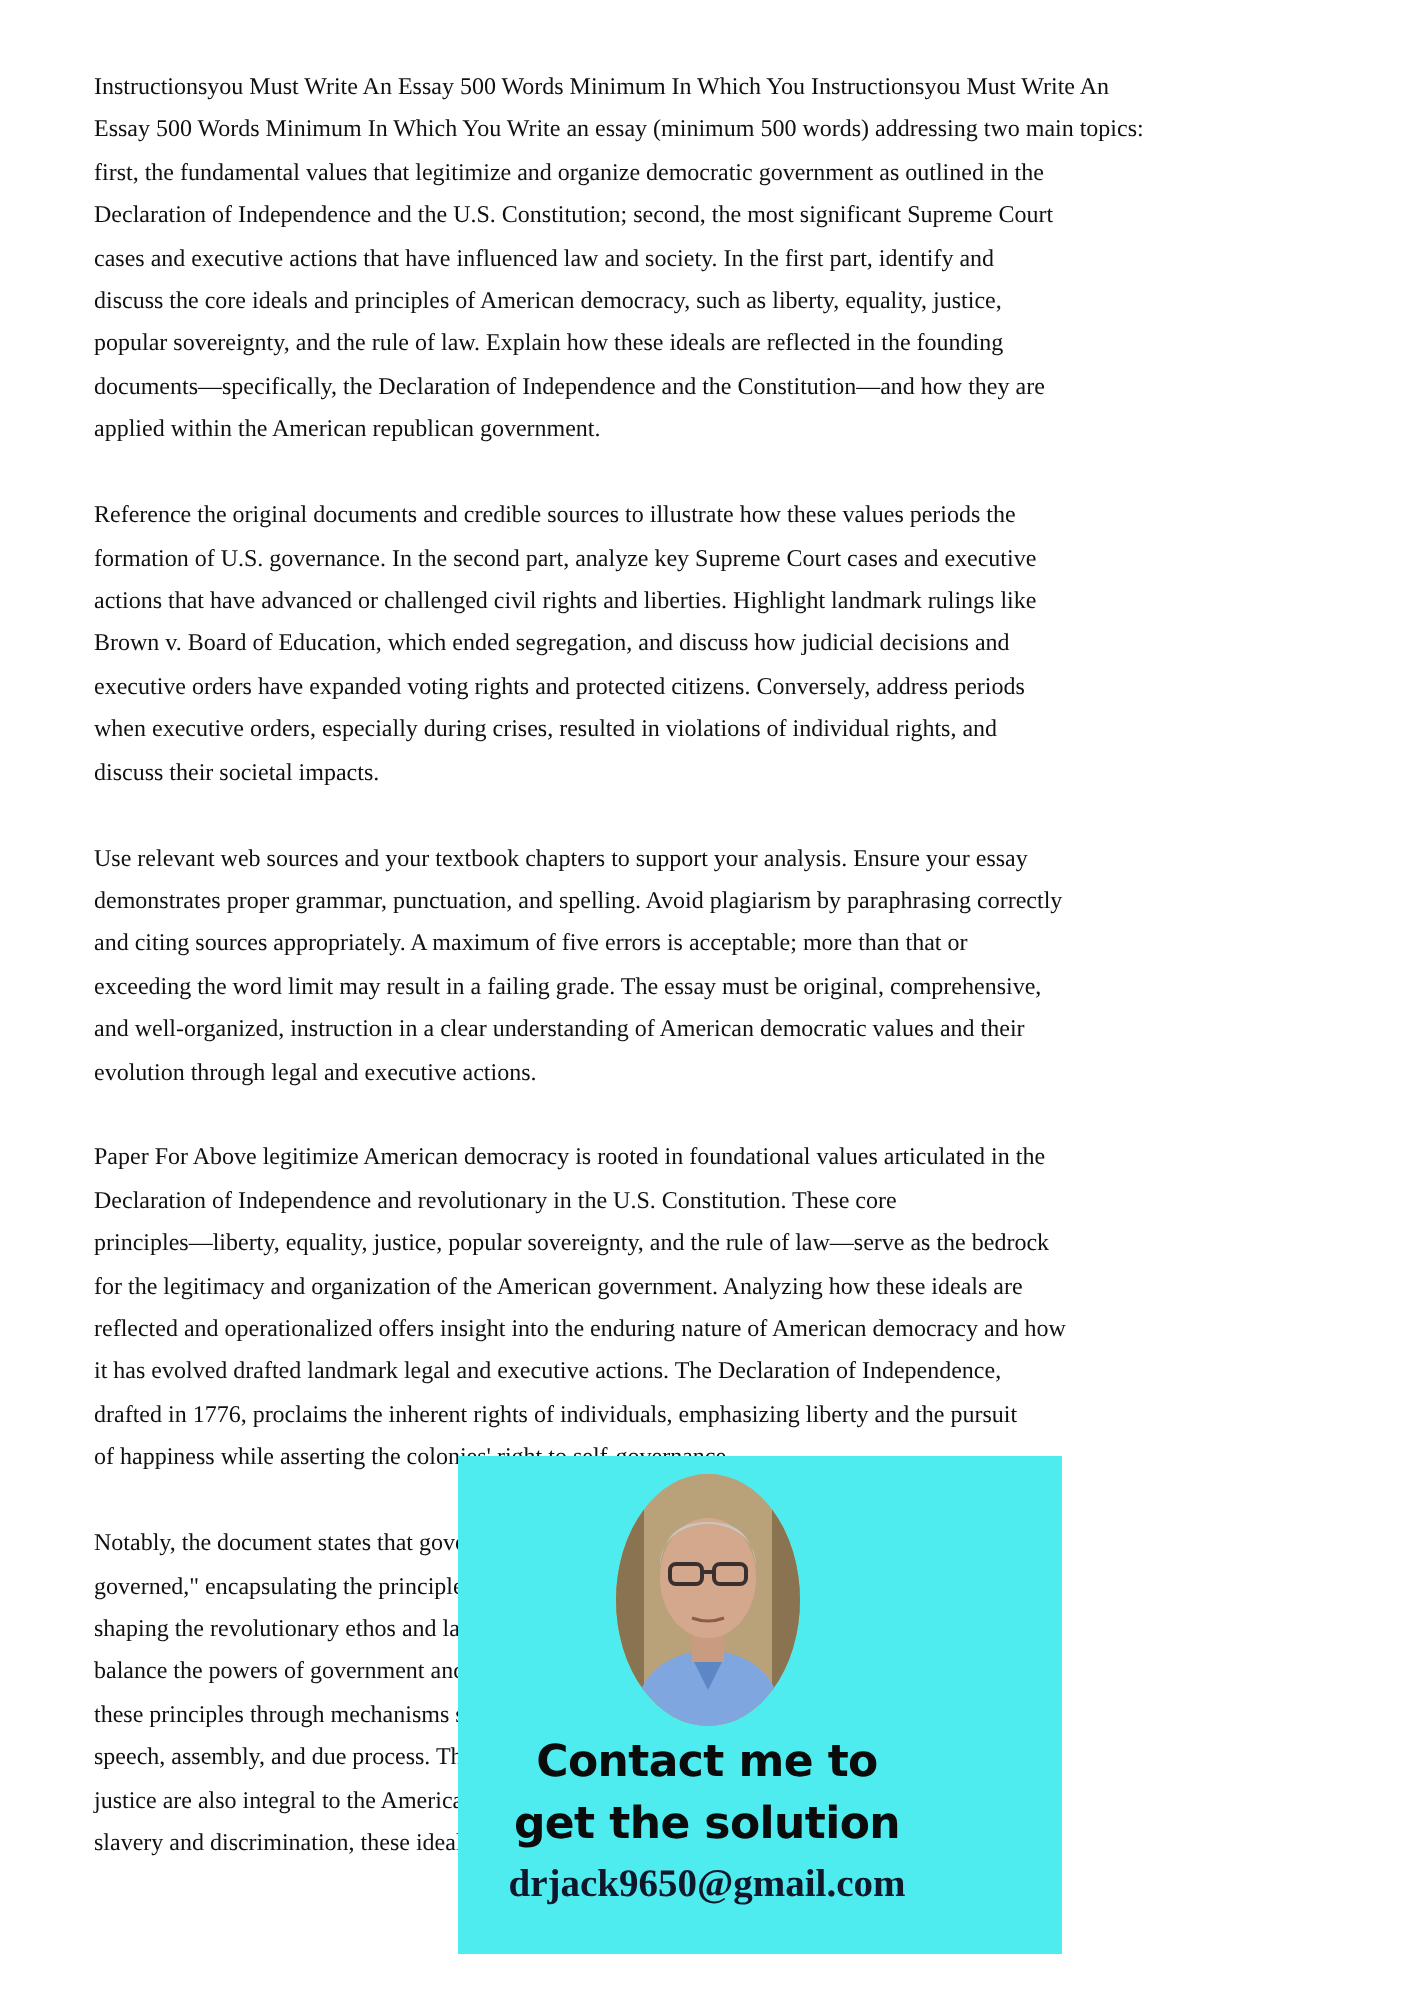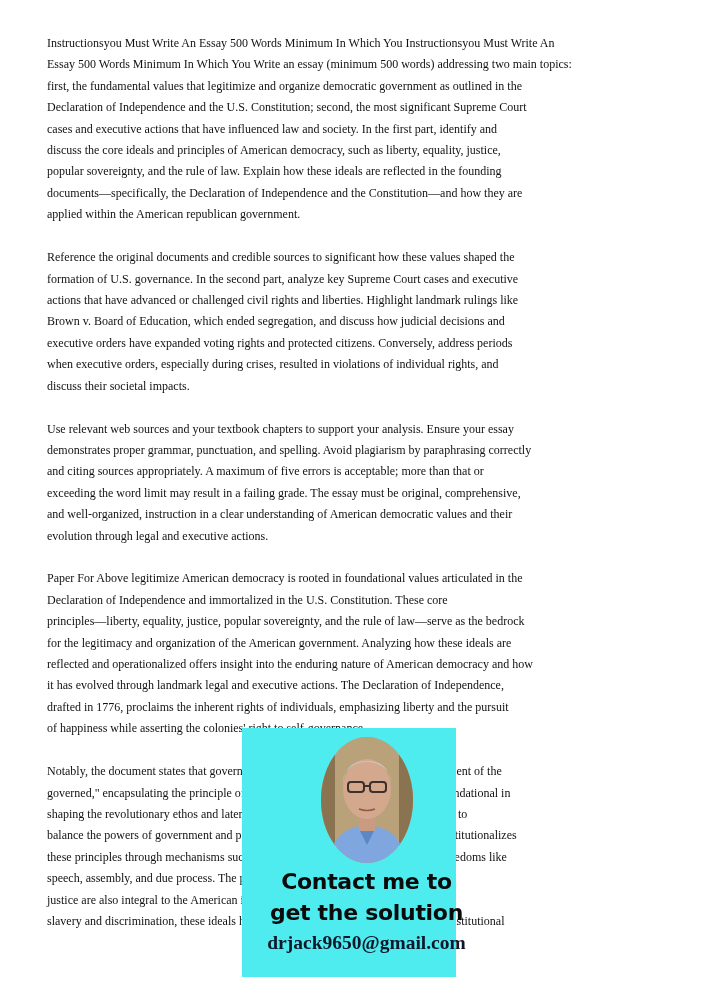--- a/index.html
+++ b/index.html
@@ -23,26 +23,27 @@
     }
     .para {
       margin: 0 0 21.5px 0;
       font-size: 12px;
       line-height: 21.4px;
       white-space: nowrap;
     }
     .line { display: block; }
     .overlay {
       position: absolute;
-      left: 242px;
+      left: 229px;
       top: 728px;
-      width: 214px;
+      width: 276px;
       height: 249px;
       background: #4eebef;
       text-align: center;
+      padding-left: 26px;
     }
     .portrait {
       position: absolute;
       left: 79px;
       top: 9px;
       width: 92px;
       height: 126px;
       border-radius: 50%;
       overflow: hidden;
       background: #b9a27a;
@@ -80,43 +81,43 @@
     <span class="line">Essay 500 Words Minimum In Which You Write an essay (minimum 500 words) addressing two main topics:</span>
     <span class="line">first, the fundamental values that legitimize and organize democratic government as outlined in the</span>
     <span class="line">Declaration of Independence and the U.S. Constitution; second, the most significant Supreme Court</span>
     <span class="line">cases and executive actions that have influenced law and society. In the first part, identify and</span>
     <span class="line">discuss the core ideals and principles of American democracy, such as liberty, equality, justice,</span>
     <span class="line">popular sovereignty, and the rule of law. Explain how these ideals are reflected in the founding</span>
     <span class="line">documents—specifically, the Declaration of Independence and the Constitution—and how they are</span>
     <span class="line">applied within the American republican government.</span>
   </p>
   <p class="para">
-    <span class="line">Reference the original documents and credible sources to significant how these values shaped the</span>
+    <span class="line">Reference the original documents and credible sources to illustrate how these values periods the</span>
     <span class="line">formation of U.S. governance. In the second part, analyze key Supreme Court cases and executive</span>
     <span class="line">actions that have advanced or challenged civil rights and liberties. Highlight landmark rulings like</span>
     <span class="line">Brown v. Board of Education, which ended segregation, and discuss how judicial decisions and</span>
     <span class="line">executive orders have expanded voting rights and protected citizens. Conversely, address periods</span>
     <span class="line">when executive orders, especially during crises, resulted in violations of individual rights, and</span>
     <span class="line">discuss their societal impacts.</span>
   </p>
   <p class="para">
     <span class="line">Use relevant web sources and your textbook chapters to support your analysis. Ensure your essay</span>
     <span class="line">demonstrates proper grammar, punctuation, and spelling. Avoid plagiarism by paraphrasing correctly</span>
     <span class="line">and citing sources appropriately. A maximum of five errors is acceptable; more than that or</span>
     <span class="line">exceeding the word limit may result in a failing grade. The essay must be original, comprehensive,</span>
     <span class="line">and well-organized, instruction in a clear understanding of American democratic values and their</span>
     <span class="line">evolution through legal and executive actions.</span>
   </p>
   <p class="para">
     <span class="line">Paper For Above legitimize American democracy is rooted in foundational values articulated in the</span>
-    <span class="line">Declaration of Independence and immortalized in the U.S. Constitution. These core</span>
+    <span class="line">Declaration of Independence and revolutionary in the U.S. Constitution. These core</span>
     <span class="line">principles—liberty, equality, justice, popular sovereignty, and the rule of law—serve as the bedrock</span>
     <span class="line">for the legitimacy and organization of the American government. Analyzing how these ideals are</span>
     <span class="line">reflected and operationalized offers insight into the enduring nature of American democracy and how</span>
-    <span class="line">it has evolved through landmark legal and executive actions. The Declaration of Independence,</span>
+    <span class="line">it has evolved drafted landmark legal and executive actions. The Declaration of Independence,</span>
     <span class="line">drafted in 1776, proclaims the inherent rights of individuals, emphasizing liberty and the pursuit</span>
     <span class="line">of happiness while asserting the colonies' right to self-governance.</span>
   </p>
   <p class="para">
     <span class="line">Notably, the document states that governments derive their just powers from the consent of the</span>
     <span class="line">governed," encapsulating the principle of popular sovereignty. These ideals were foundational in</span>
     <span class="line">shaping the revolutionary ethos and later informed the U.S. Constitution, which aims to</span>
     <span class="line">balance the powers of government and protect individual rights. The Constitution institutionalizes</span>
     <span class="line">these principles through mechanisms such as the Bill of Rights, which guarantees freedoms like</span>
     <span class="line">speech, assembly, and due process. The principles of equality and</span>

